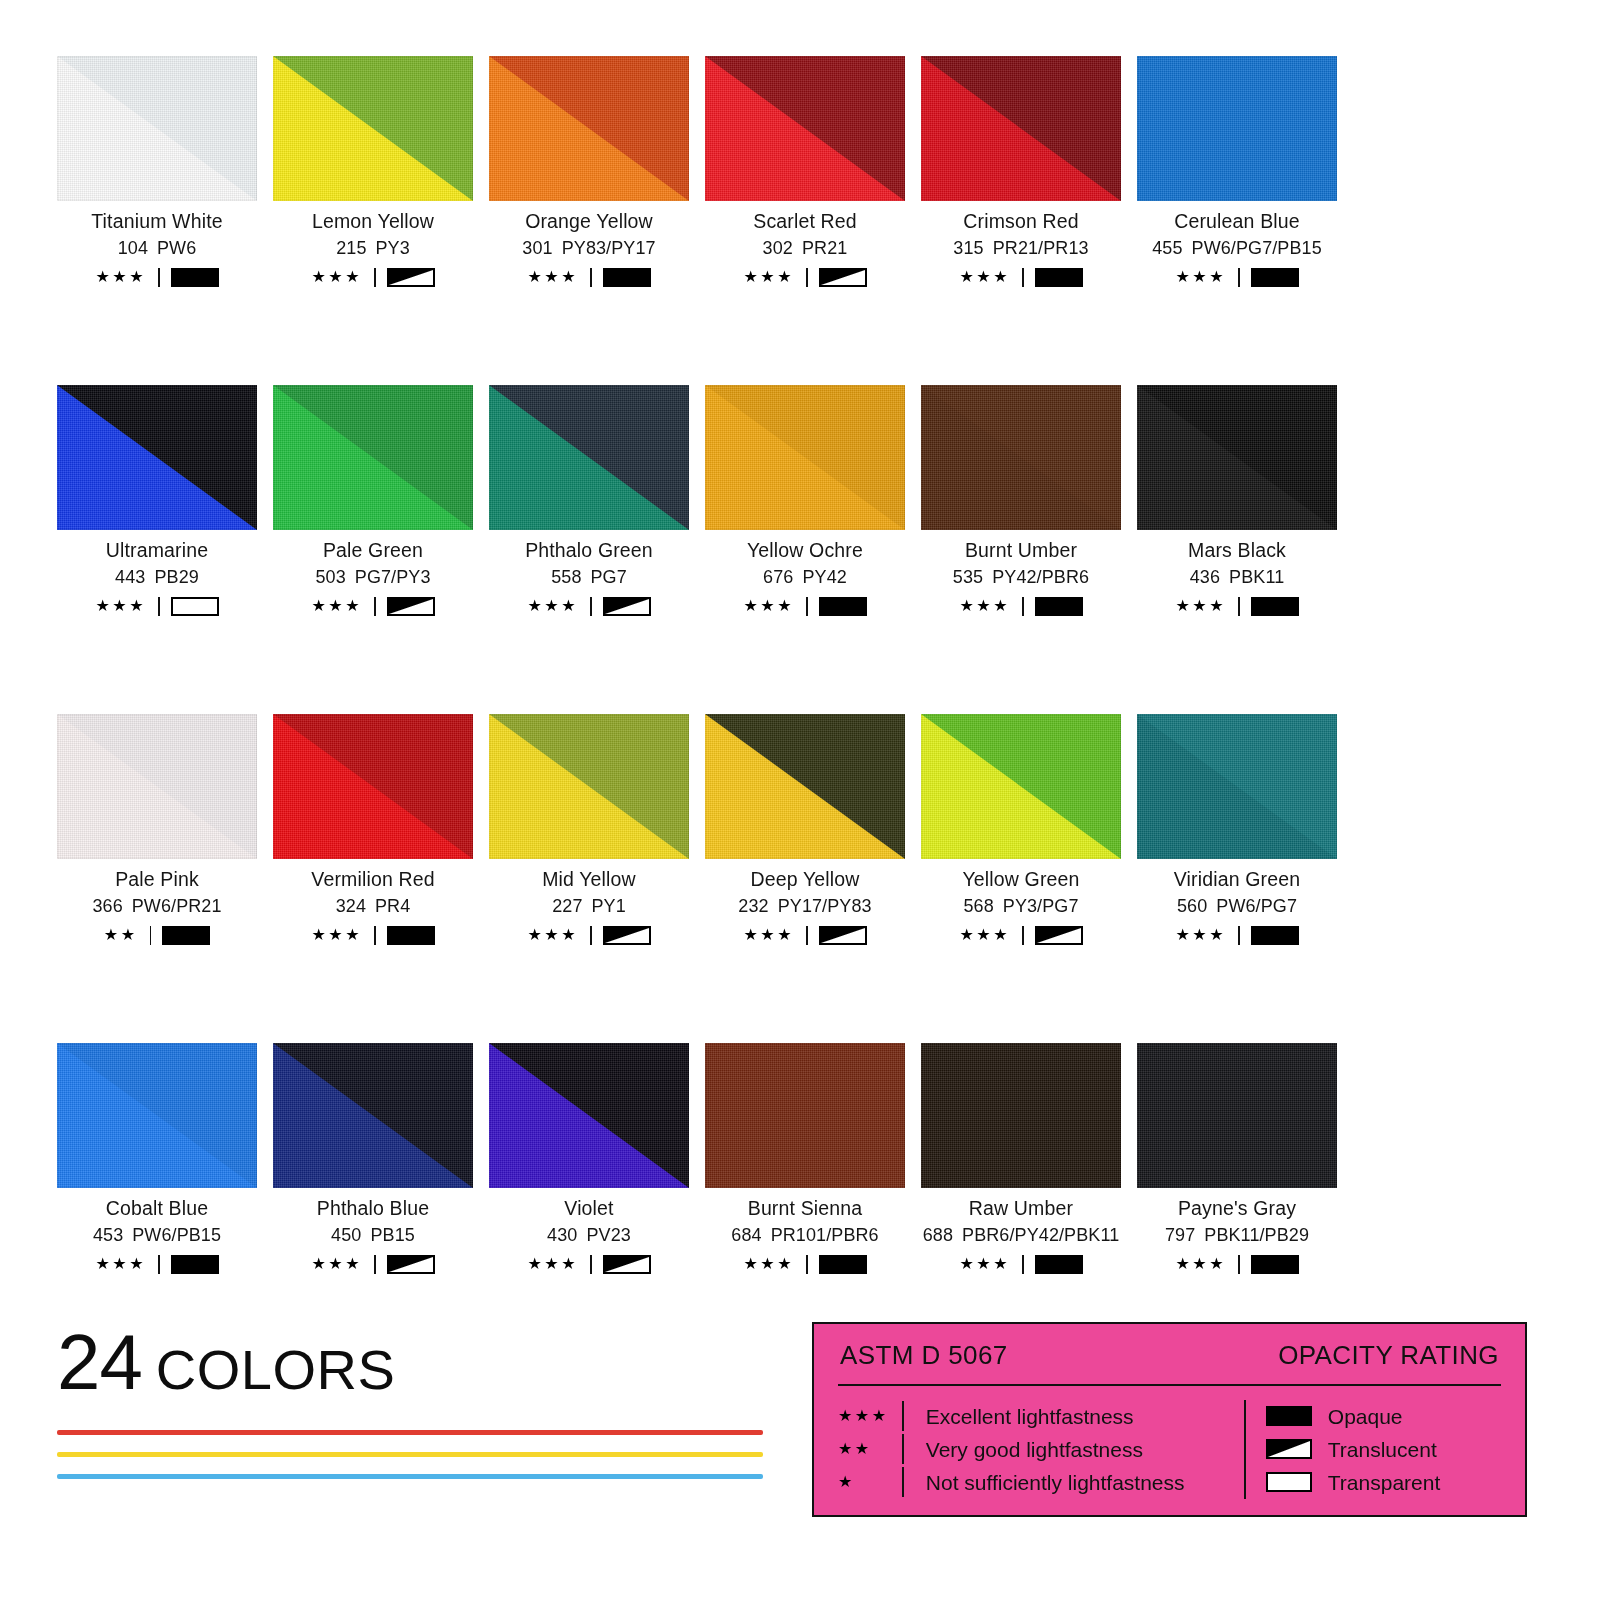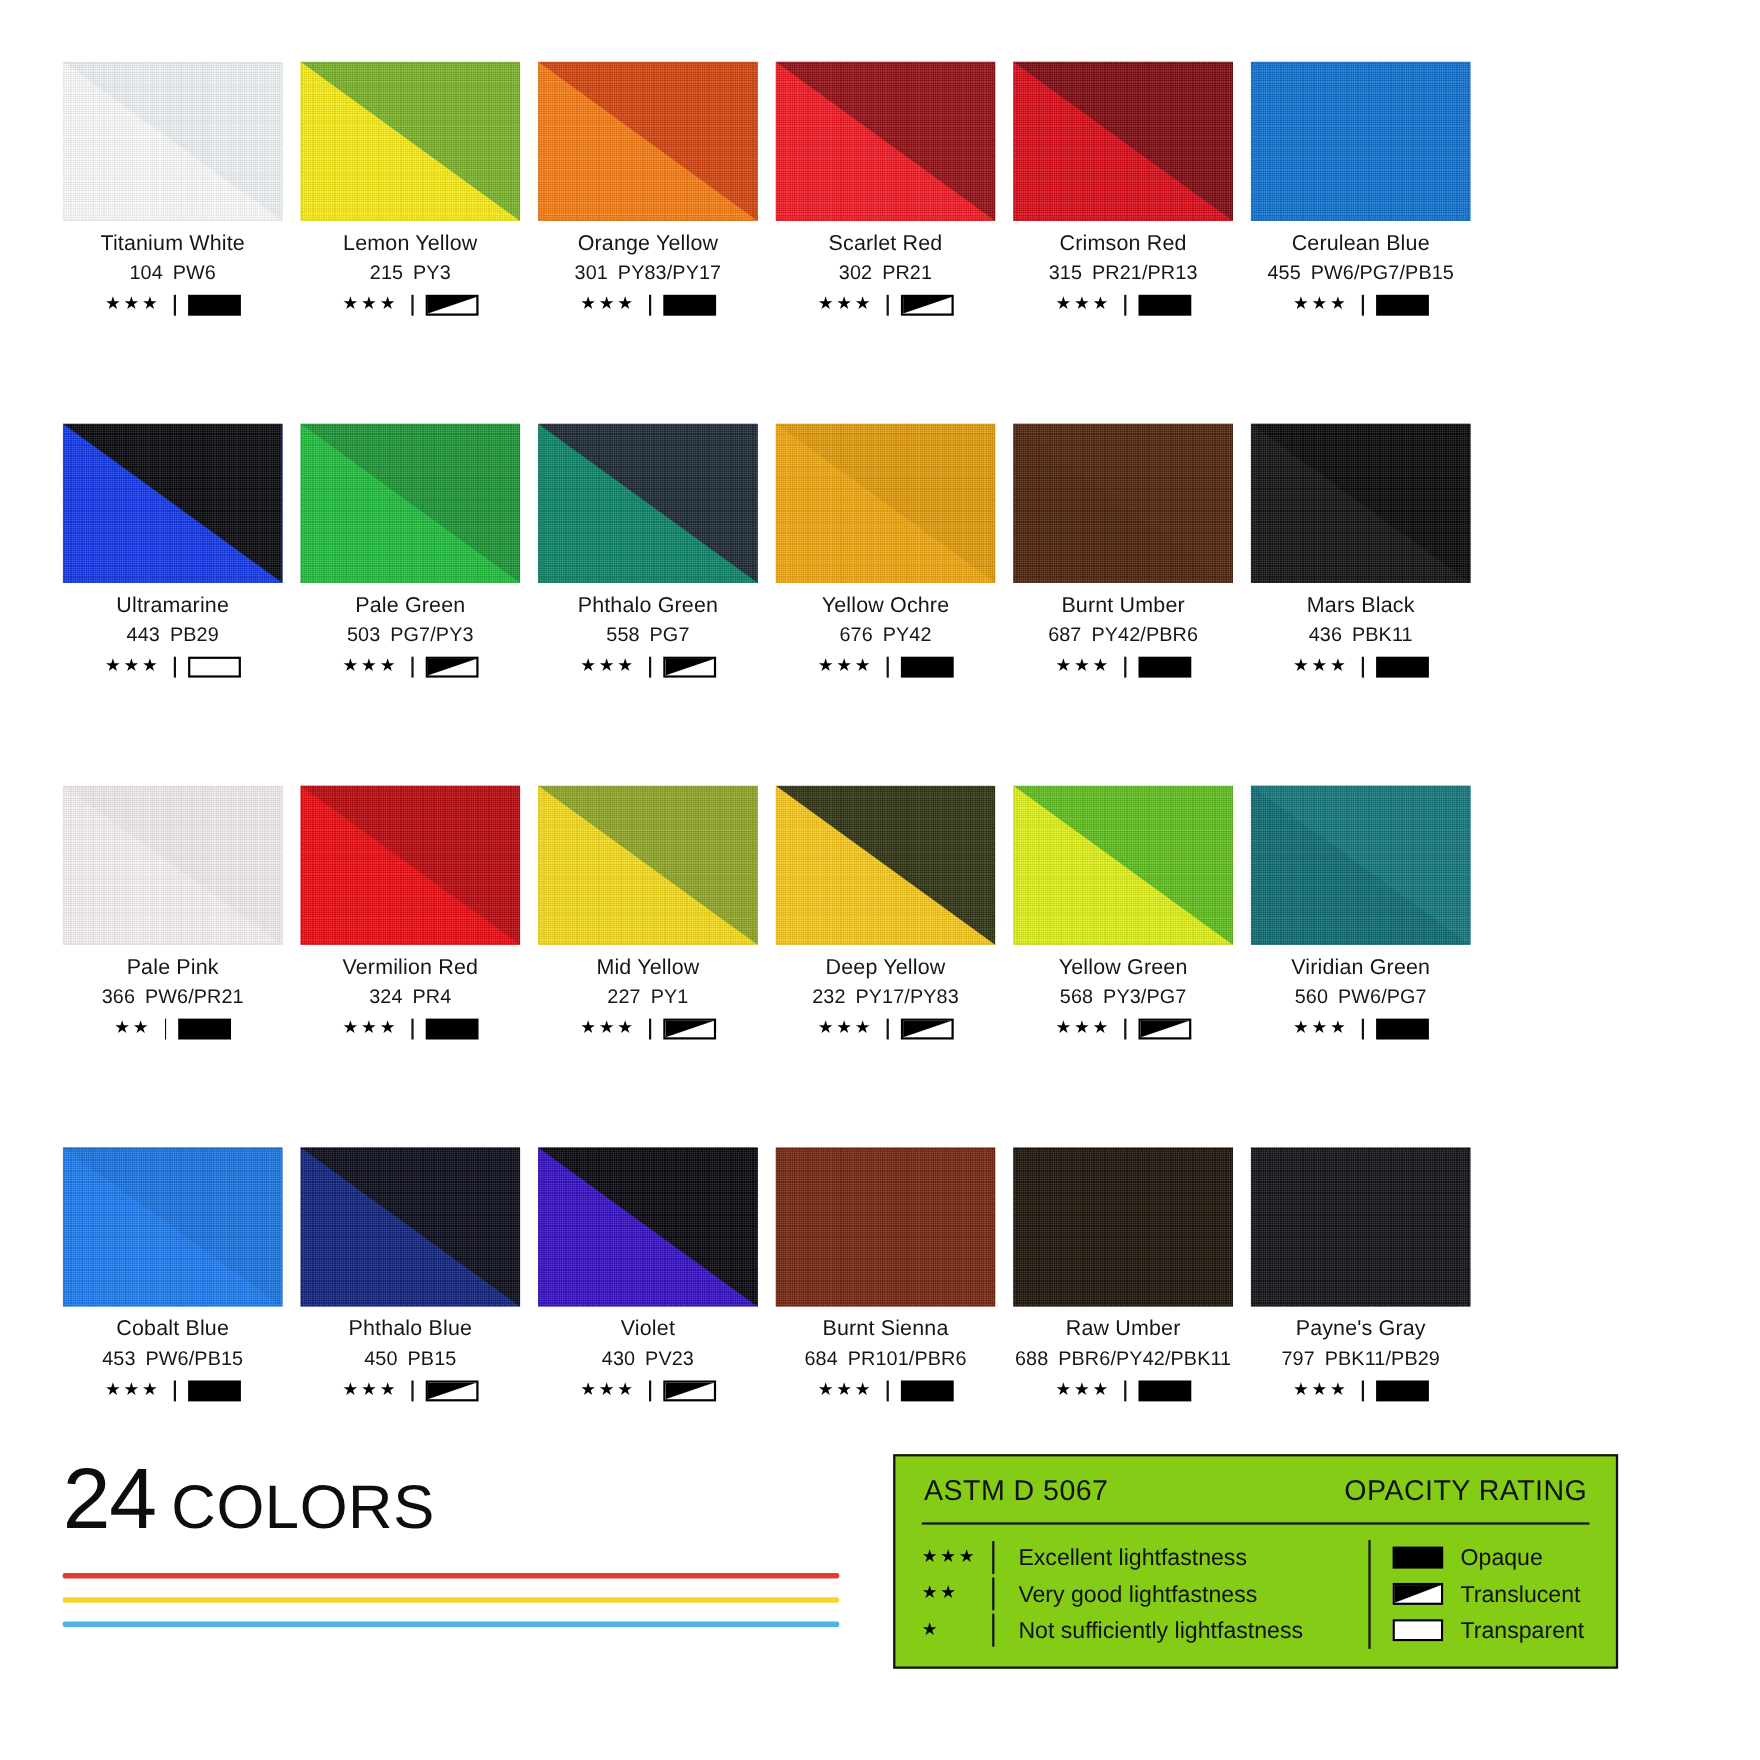--- a/index.html
+++ b/index.html
@@ -153,24 +153,24 @@
     margin-top: 27px;
     width: 706px;
   }
   .stripe { height: 5px; width: 100%; border-radius: 2px; }
   .stripe + .stripe { margin-top: 17px; }
 
   
   #legend {
     position: absolute;
     left: 812px; top: 1322px;
-    width: 659px;
+    width: 715px;
     height: 195px;
     border: 2px solid #111;
-    background: #84cc16;
+    background: #ec4899;
     padding: 0;
   }
   #legend-head {
     display: flex;
     align-items: baseline;
     justify-content: space-between;
     padding: 18px 26px 0 26px;
     height: 56px;
   }
   #legend-head .lh {
@@ -426,21 +426,21 @@
       </div>
       <div class="cell">
         <div class="swatch">
           <div class="sw-base" style="background: rgb(79, 37, 14);"></div>
           <div class="sw-dark" style="background: rgb(83, 39, 15); clip-path: polygon(0% 0%, 100% 0%, 100% 100%);"></div>
           <div class="sw-tex"></div>
           <div class="sw-edge"></div>
         </div>
         <div class="label">
           <div class="cname">Burnt Umber</div>
-          <div class="ccode"><span class="num">687</span><span class="pig">PY42/PBR6</span></div>
+          <div class="ccode"><span class="num">535</span><span class="pig">PY42/PBR6</span></div>
           <div class="meta">
             <span class="stars">★★★</span>
             <span class="sep"></span>
             <span class="opbox opaque"></span>
           </div>
         </div>
       </div>
       <div class="cell">
         <div class="swatch">
           <div class="sw-base" style="background: rgb(20, 20, 20);"></div>

